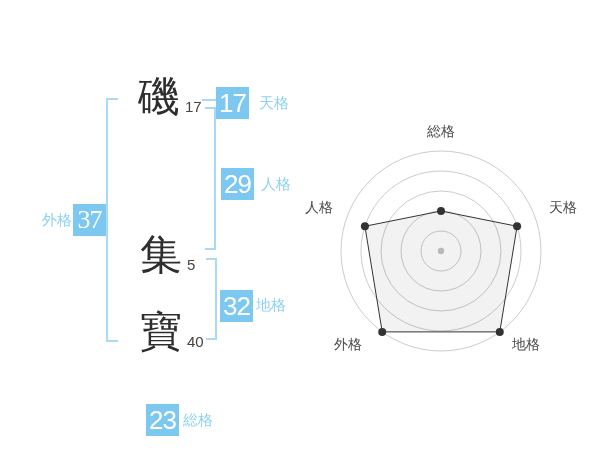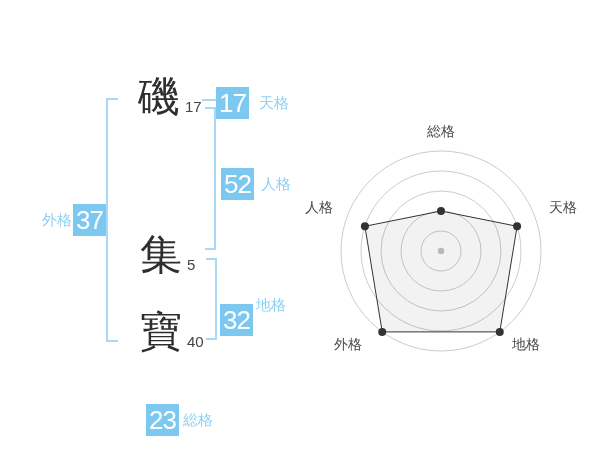--- a/index.html
+++ b/index.html
@@ -29,23 +29,23 @@
     text-align:center;
   }
   .blabel{
     position:absolute;font-size:15px;line-height:16px;color:#8ed1f6;
     white-space:nowrap;
   }
   .badge-tenkaku{left:216px;top:87px;}
   .label-tenkaku{left:259px;top:95px;}
   .badge-jinkaku{left:221px;top:168px;}
   .label-jinkaku{left:261px;top:176px;}
-  .badge-chikaku{left:220px;top:304px;}
+  .badge-chikaku{left:220px;top:290px;}
   .label-chikaku{left:256px;top:297px;}
-  .badge-gaikaku{left:73px;top:204px;}
+  .badge-gaikaku{left:73px;top:204px;font-family:Liberation Serif, serif;}
   .label-gaikaku{left:42px;top:212px;}
   .badge-soukaku{left:146px;top:404px;}
   .label-soukaku{left:183px;top:412px;}
 
   
   .bracket{position:absolute;}
   .bracket-gaikaku{
     left:106px;top:98px;width:10px;height:240px;
     border-left:2px solid #a9d9f6;border-top:2px solid #a9d9f6;
     border-bottom:2px solid #a9d9f6;
@@ -90,21 +90,21 @@
   </div>
 
   <div class="bracket bracket-gaikaku"></div>
   <div class="bracket line-tenkaku"></div>
   <div class="bracket bracket-jinkaku"></div>
   <div class="bracket bracket-chikaku"></div>
 
   <div class="badge badge-tenkaku">17</div>
   <div class="blabel label-tenkaku">天格</div>
 
-  <div class="badge badge-jinkaku">52</div>
+  <div class="badge badge-jinkaku">29</div>
   <div class="blabel label-jinkaku">人格</div>
 
   <div class="badge badge-chikaku">32</div>
   <div class="blabel label-chikaku">地格</div>
 
   <div class="blabel label-gaikaku">外格</div>
   <div class="badge badge-gaikaku">37</div>
 
   <div class="badge badge-soukaku">23</div>
   <div class="blabel label-soukaku">総格</div>

